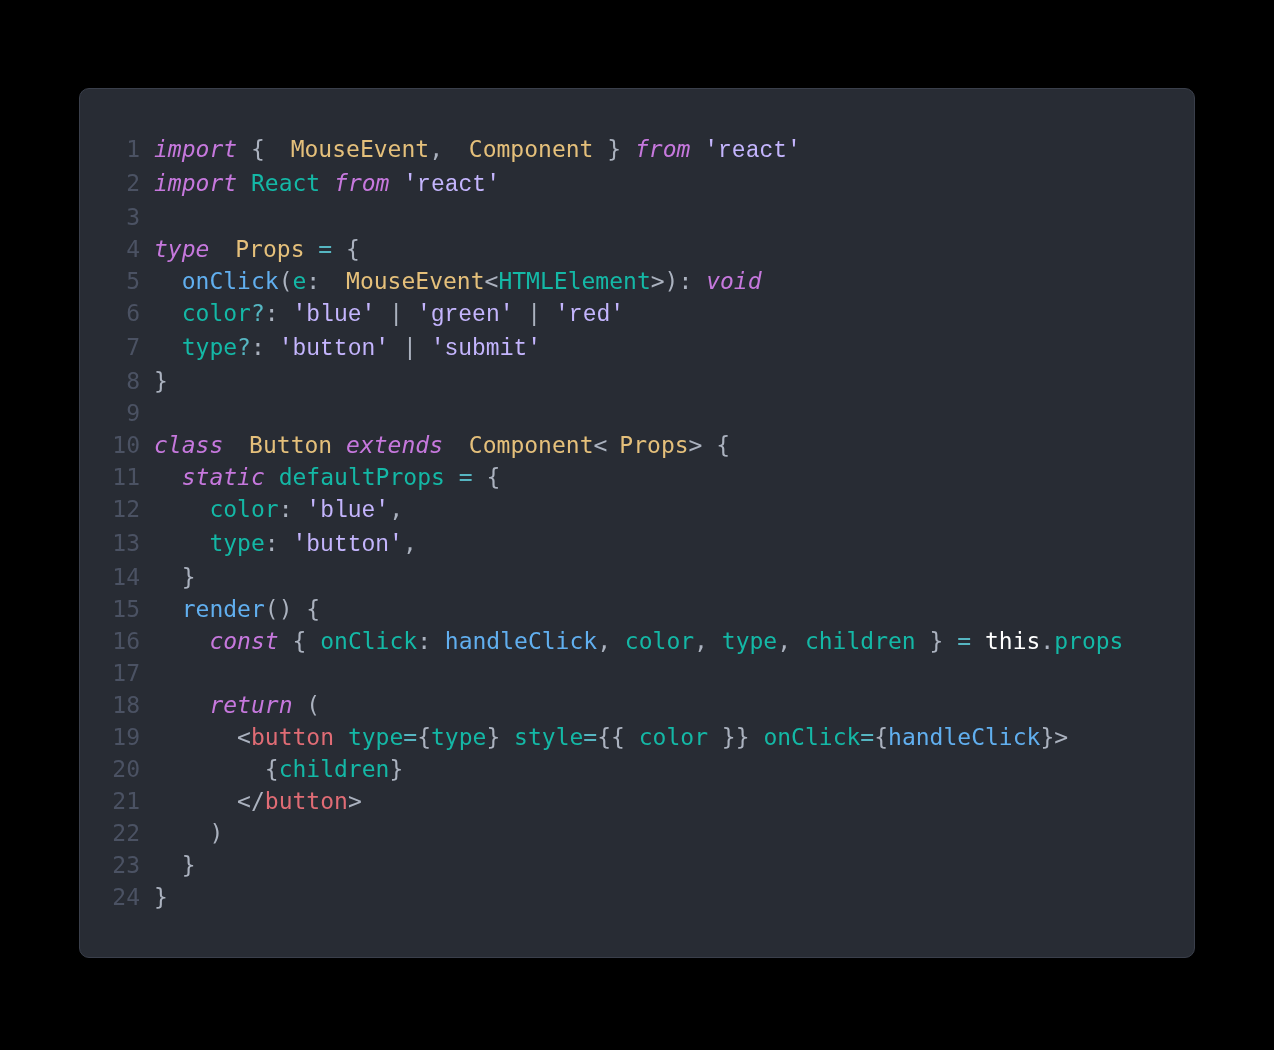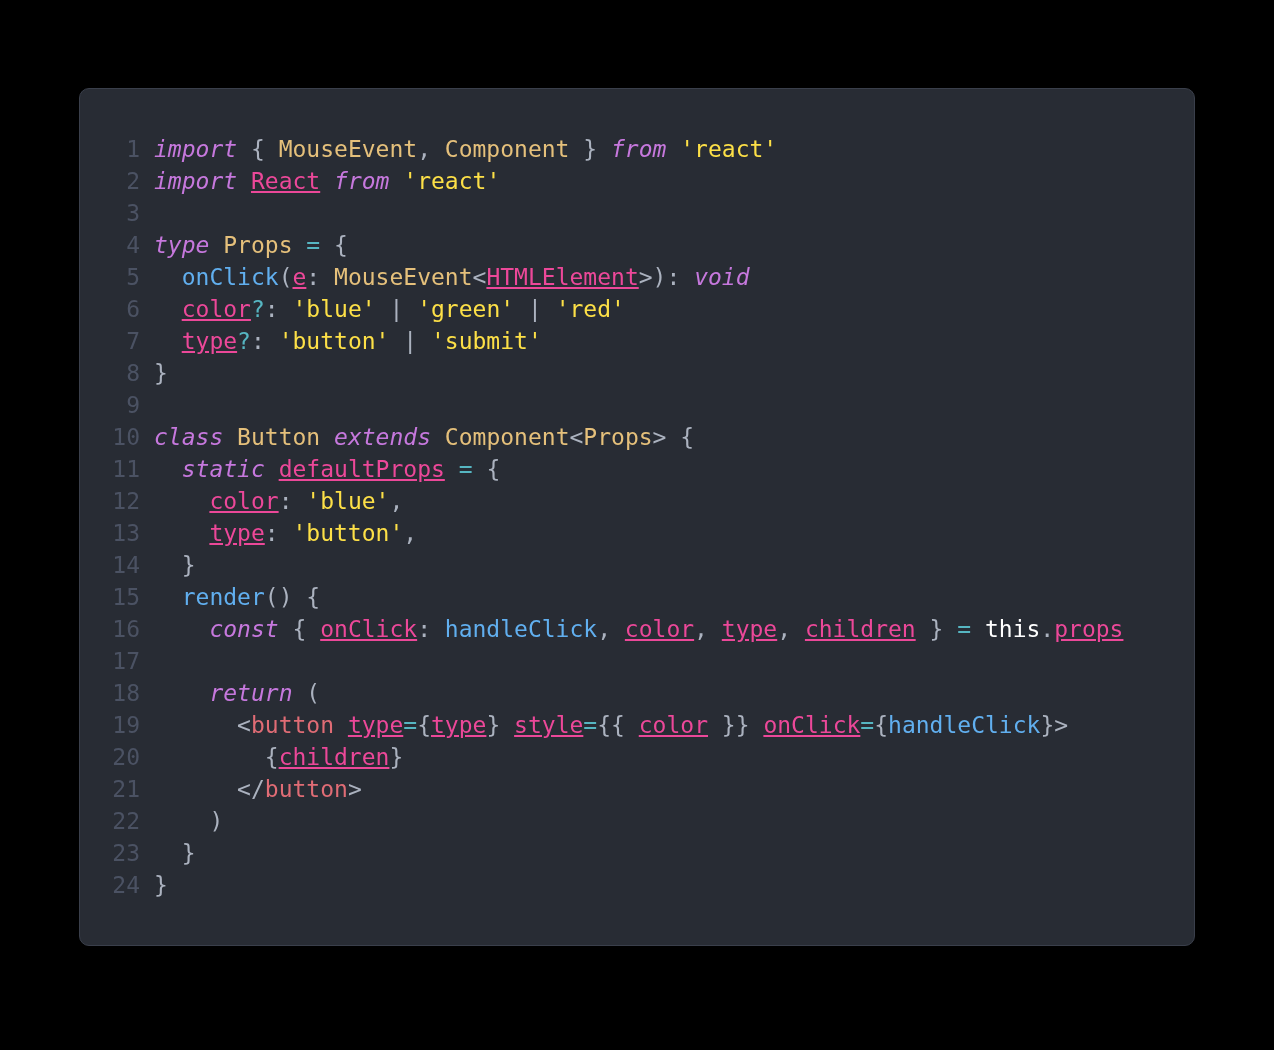--- a/index.html
+++ b/index.html
@@ -36,24 +36,24 @@
     flex-shrink: 0;
     user-select: none;
   }
   .content {
     color: #abb2bf;
     flex: 1;
   }
   
   .kw    { color: #c678dd; font-style: italic; } 
   .def   { color: #abb2bf; } 
-  .id-y  { color: #e5c07b; } 
-  .id-r  { color: #ec4899; text-decoration: underline; } 
+  .id-y  { color: #e5c07b; margin-left: 12px; } 
+  .id-r  { color: #14b8a6; } 
   .id-b  { color: #61afef; } 
-  .str   { color: #fde047; } 
+  .str   { color: #c4b5fd; font-family: Liberation Mono, monospace; } 
   .tag   { color: #e06c75; } 
   .op    { color: #56b6c2; } 
   .kw2   { color: #ffffff; } 
 </style>
 </head>
 <body>
 
 <div class="editor-panel">
   <div class="code-block" id="code-block"><div class="line"><span class="gutter">1</span><span class="content"><span class="kw">import</span><span class="def"> { </span><span class="id-y">MouseEvent</span><span class="def">, </span><span class="id-y">Component</span><span class="def"> } </span><span class="kw">from</span><span class="def"> </span><span class="str">'react'</span></span></div><div class="line"><span class="gutter">2</span><span class="content"><span class="kw">import</span><span class="def"> </span><span class="id-r">React</span><span class="def"> </span><span class="kw">from</span><span class="def"> </span><span class="str">'react'</span></span></div><div class="line"><span class="gutter">3</span><span class="content"><span class="def"></span></span></div><div class="line"><span class="gutter">4</span><span class="content"><span class="kw">type</span><span class="def"> </span><span class="id-y">Props</span><span class="def"> </span><span class="op">=</span><span class="def"> {</span></span></div><div class="line"><span class="gutter">5</span><span class="content"><span class="def">  </span><span class="id-b">onClick</span><span class="def">(</span><span class="id-r">e</span><span class="def">: </span><span class="id-y">MouseEvent</span><span class="def">&lt;</span><span class="id-r">HTMLElement</span><span class="def">&gt;): </span><span class="kw">void</span></span></div><div class="line"><span class="gutter">6</span><span class="content"><span class="def">  </span><span class="id-r">color</span><span class="op">?</span><span class="def">: </span><span class="str">'blue'</span><span class="def"> | </span><span class="str">'green'</span><span class="def"> | </span><span class="str">'red'</span></span></div><div class="line"><span class="gutter">7</span><span class="content"><span class="def">  </span><span class="id-r">type</span><span class="op">?</span><span class="def">: </span><span class="str">'button'</span><span class="def"> | </span><span class="str">'submit'</span></span></div><div class="line"><span class="gutter">8</span><span class="content"><span class="def">}</span></span></div><div class="line"><span class="gutter">9</span><span class="content"><span class="def"></span></span></div><div class="line"><span class="gutter">10</span><span class="content"><span class="kw">class</span><span class="def"> </span><span class="id-y">Button</span><span class="def"> </span><span class="kw">extends</span><span class="def"> </span><span class="id-y">Component</span><span class="def">&lt;</span><span class="id-y">Props</span><span class="def">&gt; {</span></span></div><div class="line"><span class="gutter">11</span><span class="content"><span class="def">  </span><span class="kw">static</span><span class="def"> </span><span class="id-r">defaultProps</span><span class="def"> </span><span class="op">=</span><span class="def"> {</span></span></div><div class="line"><span class="gutter">12</span><span class="content"><span class="def">    </span><span class="id-r">color</span><span class="def">: </span><span class="str">'blue'</span><span class="def">,</span></span></div><div class="line"><span class="gutter">13</span><span class="content"><span class="def">    </span><span class="id-r">type</span><span class="def">: </span><span class="str">'button'</span><span class="def">,</span></span></div><div class="line"><span class="gutter">14</span><span class="content"><span class="def">  }</span></span></div><div class="line"><span class="gutter">15</span><span class="content"><span class="def">  </span><span class="id-b">render</span><span class="def">() {</span></span></div><div class="line"><span class="gutter">16</span><span class="content"><span class="def">    </span><span class="kw">const</span><span class="def"> { </span><span class="id-r">onClick</span><span class="def">: </span><span class="id-b">handleClick</span><span class="def">, </span><span class="id-r">color</span><span class="def">, </span><span class="id-r">type</span><span class="def">, </span><span class="id-r">children</span><span class="def"> } </span><span class="op">=</span><span class="def"> </span><span class="kw2">this</span><span class="def">.</span><span class="id-r">props</span></span></div><div class="line"><span class="gutter">17</span><span class="content"><span class="def"></span></span></div><div class="line"><span class="gutter">18</span><span class="content"><span class="def">    </span><span class="kw">return</span><span class="def"> (</span></span></div><div class="line"><span class="gutter">19</span><span class="content"><span class="def">      &lt;</span><span class="tag">button</span><span class="def"> </span><span class="id-r">type</span><span class="op">=</span><span class="def">{</span><span class="id-r">type</span><span class="def">} </span><span class="id-r">style</span><span class="op">=</span><span class="def">{{ </span><span class="id-r">color</span><span class="def"> }} </span><span class="id-r">onClick</span><span class="op">=</span><span class="def">{</span><span class="id-b">handleClick</span><span class="def">}&gt;</span></span></div><div class="line"><span class="gutter">20</span><span class="content"><span class="def">        {</span><span class="id-r">children</span><span class="def">}</span></span></div><div class="line"><span class="gutter">21</span><span class="content"><span class="def">      &lt;/</span><span class="tag">button</span><span class="def">&gt;</span></span></div><div class="line"><span class="gutter">22</span><span class="content"><span class="def">    )</span></span></div><div class="line"><span class="gutter">23</span><span class="content"><span class="def">  }</span></span></div><div class="line"><span class="gutter">24</span><span class="content"><span class="def">}</span></span></div></div>
 </div>

